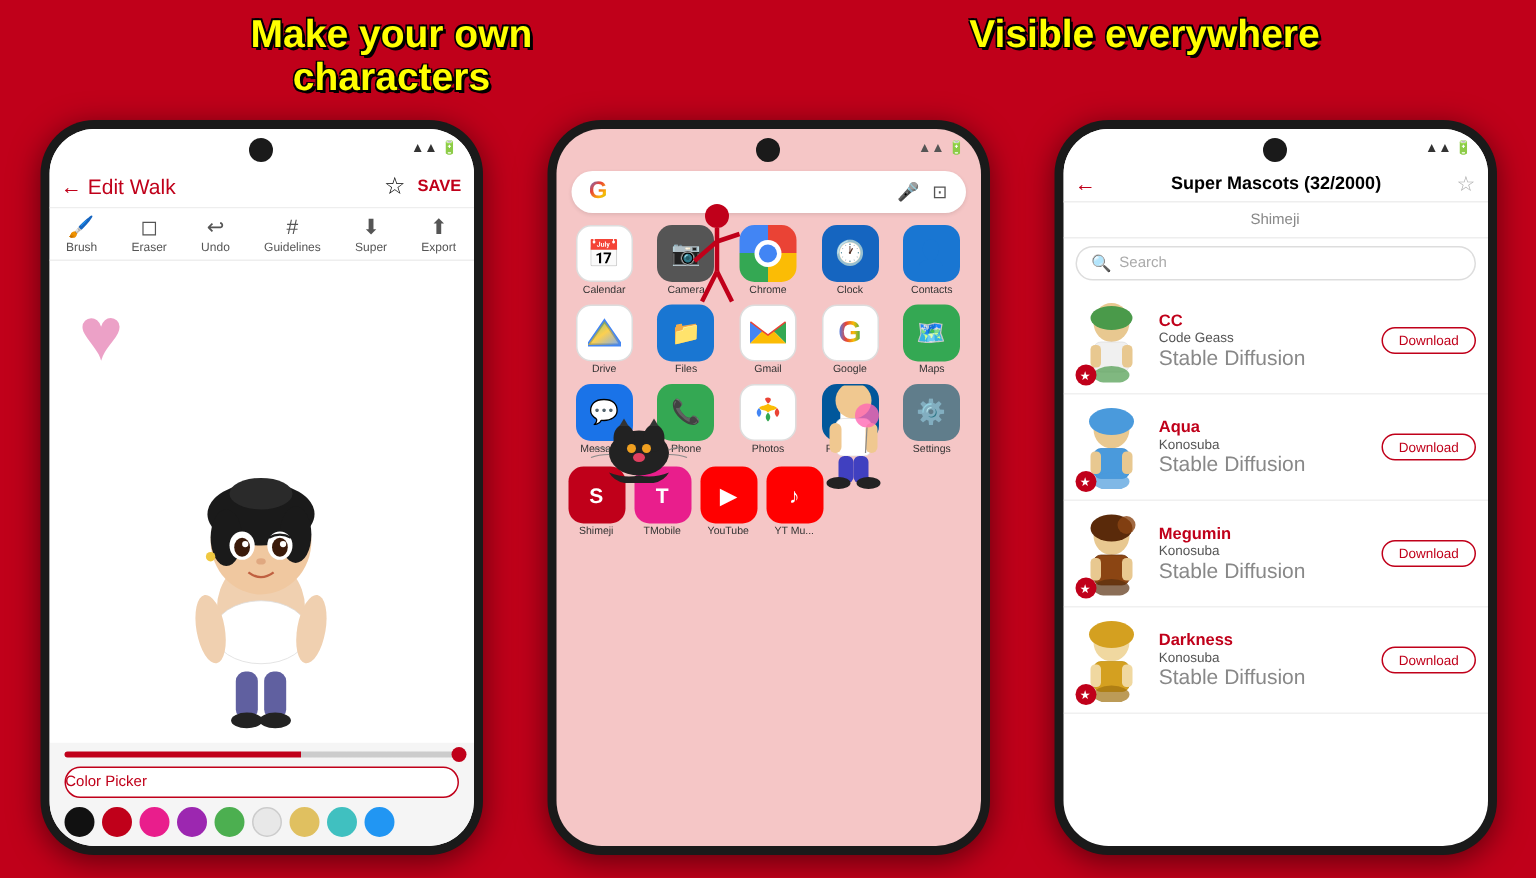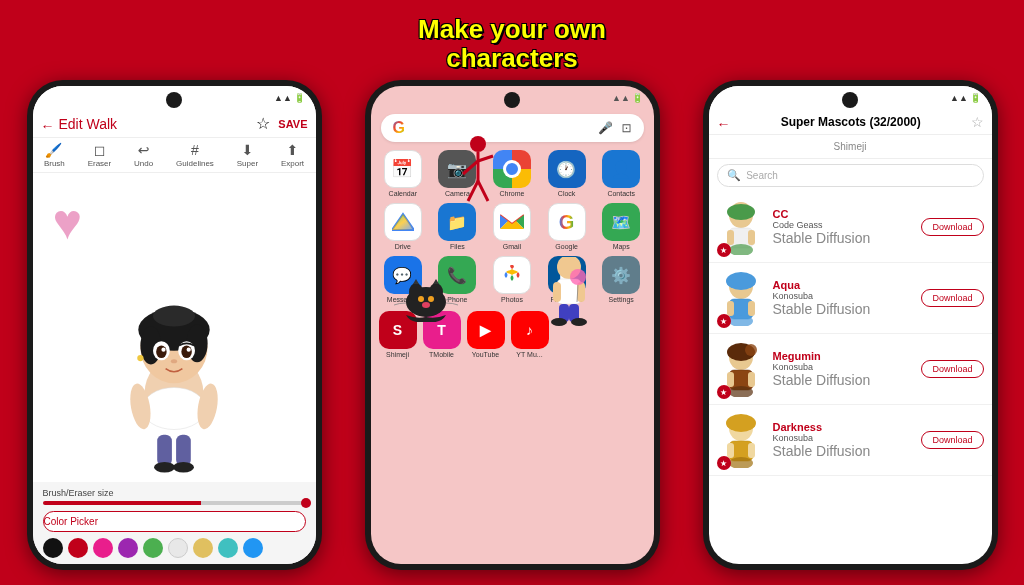--- a/index.html
+++ b/index.html
@@ -13,21 +13,20 @@
       flex-direction: column;
       align-items: center;
       position: relative;
     }
 
     
     .header-row {
       display: flex;
       width: 100%;
       height: 80px;
-      align-items: center;
       justify-content: space-around;
       padding: 8px 10px 0;
     }
     .header-title {
       color: #ffff00;
       font-size: 26px;
       font-weight: 900;
       text-align: center;
       text-shadow: 2px 2px 0 #000, -1px -1px 0 #000, 1px -1px 0 #000, -1px 1px 0 #000;
       line-height: 1.1;
@@ -338,20 +337,21 @@
       font-size: 9px;
       cursor: pointer;
       white-space: nowrap;
     }
   </style>
 </head>
 <body>
 
 <div class="header-row">
   <div class="header-title">Make your own characters</div>
+  <div class="header-title">Visible everywhere</div>
 </div>
 
 <div class="phones-row">
 
   <div class="phone-frame">
     <div class="phone-inner phone1-inner">
       <div class="phone-notch"></div>
       <div class="phone-status-bar">
         <span>▲▲ 🔋</span>
       </div>
@@ -431,21 +431,20 @@
 
           <ellipse cx="51" cy="186" rx="10" ry="5" fill="#222"></ellipse>
           <ellipse cx="69" cy="186" rx="10" ry="5" fill="#222"></ellipse>
 
           <ellipse cx="28" cy="128" rx="9" ry="22" fill="#f0d0b0" transform="rotate(-10,28,128)"></ellipse>
           <ellipse cx="92" cy="128" rx="9" ry="22" fill="#f0d0b0" transform="rotate(10,92,128)"></ellipse>
         </svg>
       </div>
 
       <div class="p1-bottom">
-        <div class="p1-section-label">Brush/Eraser size</div>
         <div class="p1-slider-container">
           <div class="p1-slider-track">
             <div class="p1-slider-thumb"></div>
           </div>
         </div>
         <div class="color-picker-btn">Color Picker</div>
         <div class="color-swatches">
           <div class="swatch" style="background:#111111"></div>
           <div class="swatch" style="background:#c0001a"></div>
           <div class="swatch" style="background:#e91e8c"></div>

